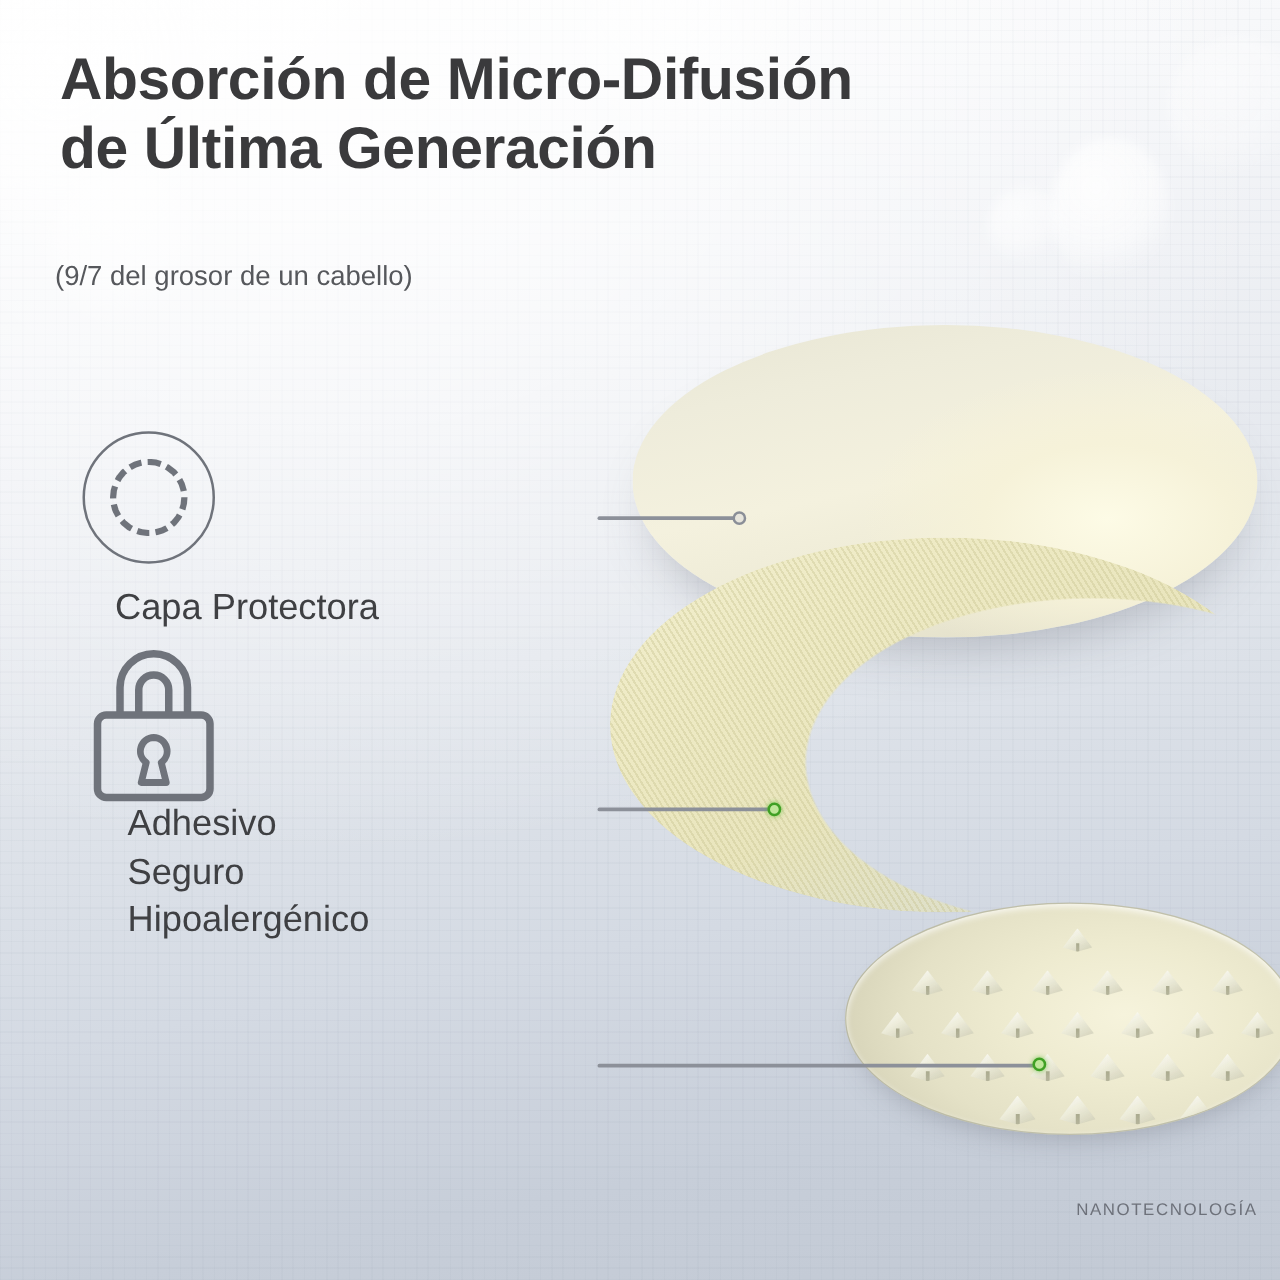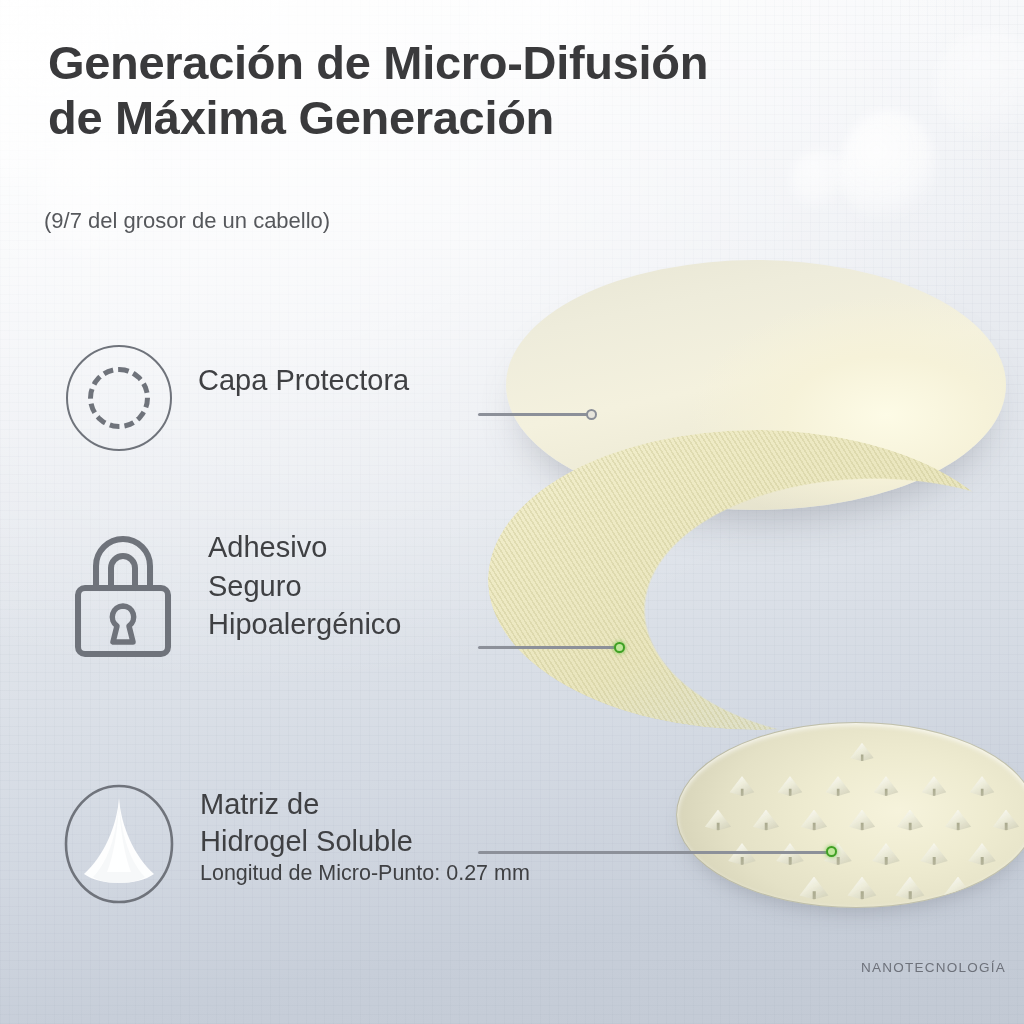--- a/index.html
+++ b/index.html
@@ -40,29 +40,29 @@
     position:absolute;left:44px;top:205px;width:620px;
     font-size:22px;line-height:1.42;color:#56585c;font-weight:400;
   }
   #subhead .l{display:block;}
   #brandmark{
     position:absolute;right:18px;top:960px;
     font-size:13.5px;letter-spacing:1.25px;color:#6d717a;font-weight:400;
   }
 
   
-  .feature{position:absolute;display:flex;align-items:flex-start;}
+  .feature{position:absolute;display:flex;align-items:flex-start;flex-direction:column;}
   .ficon{flex:0 0 auto;position:relative;}
   .flabel{color:#3f4043;font-weight:400;}
   .flabel .l{display:block;}
   .fsub{display:block;font-size:21.5px;color:#3f4043;white-space:nowrap;}
 
   #feature-1{left:66px;top:345px;}
   #feature-1 .flabel{margin-left:26px;margin-top:16px;font-size:29px;line-height:1.32;white-space:nowrap;}
-  #feature-2{left:70px;top:532px;}
+  #feature-2{left:70px;top:516px;}
   #feature-2 .flabel{margin-left:32px;margin-top:-4px;font-size:29px;line-height:1.33;white-space:nowrap;}
   #feature-3{left:60px;top:782px;}
   #feature-3 .flabel{margin-left:22px;margin-top:4px;font-size:29px;line-height:1.27;white-space:nowrap;}
 
   
   .leader{position:absolute;height:3px;background:#8c9099;border-radius:2px;}
   .dot{position:absolute;width:11px;height:11px;border-radius:50%;box-sizing:border-box;}
   .dot.gray{border:2.5px solid #8a8e97;background:#e7e5dc;}
   .dot.green{border:2.5px solid #3fa024;background:#bfe79a;
     box-shadow:0 0 4px rgba(90,190,50,.8);}
@@ -257,22 +257,22 @@
   <div class="leader" style="left:478px;top:413px;width:112px;"></div>
   <div class="dot gray" style="left:586px;top:409px;"></div>
 
   <div class="leader" style="left:478px;top:646px;width:142px;"></div>
   <div class="dot green" style="left:614px;top:642px;"></div>
 
   <div class="leader" style="left:478px;top:851px;width:356px;"></div>
   <div class="dot green" style="left:826px;top:846px;"></div>
 
   <div id="headline">
-    <span class="l">Generación de Micro-Difusión</span>
-    <span class="l">de Máxima Generación</span>
+    <span class="l">Absorción de Micro-Difusión</span>
+    <span class="l">de Última Generación</span>
   </div>
 
   <div id="subhead">
     <span class="l">(9/7 del grosor de un cabello)</span>
   </div>
 
   <div class="feature" id="feature-1">
     <div class="ficon">
       <div class="icon-circle">
         <div class="dashed-inner"></div>
@@ -292,31 +292,16 @@
         <path d="M53 74 a11 11 0 0 0 -6 20 l-4 16 h20 l-4 -16 a11 11 0 0 0 -6 -20 z" fill="none" stroke="#6f737b" stroke-width="5.5" stroke-linejoin="round"></path>
       </svg>
     </div>
     <div class="flabel">
       <span class="l">Adhesivo</span>
       <span class="l">Seguro</span>
       <span class="l">Hipoalergénico</span>
     </div>
   </div>
 
-  <div class="feature" id="feature-3">
-    <div class="ficon">
-      <svg width="118" height="124" viewBox="0 0 118 124">
-        <ellipse cx="59" cy="62" rx="53" ry="58" fill="none" stroke="#6f737b" stroke-width="2.6"></ellipse>
-        <path d="M59 16 C57 44 44 74 24 92 C40 104 78 104 94 92 C74 74 61 44 59 16 Z" fill="#ffffff" opacity=".96"></path>
-        <path d="M59 16 C58 46 50 78 33 95 C46 103 72 103 85 95 C68 78 60 46 59 16 Z" fill="#f4f6f8" opacity=".8"></path>
-        <path d="M59 20 C58 46 54 72 47 90 L71 90 C64 72 60 46 59 20 Z" fill="#ffffff" opacity=".9"></path>
-      </svg>
-    </div>
-    <div class="flabel">
-      <span class="l">Matriz de</span>
-      <span class="l">Hidrogel Soluble</span>
-      <span class="fsub">Longitud de Micro-Punto: 0.27 mm</span>
-    </div>
-  </div>
 
   <div id="brandmark">NANOTECNOLOGÍA</div>
 
 </div>
 
 </body></html>

